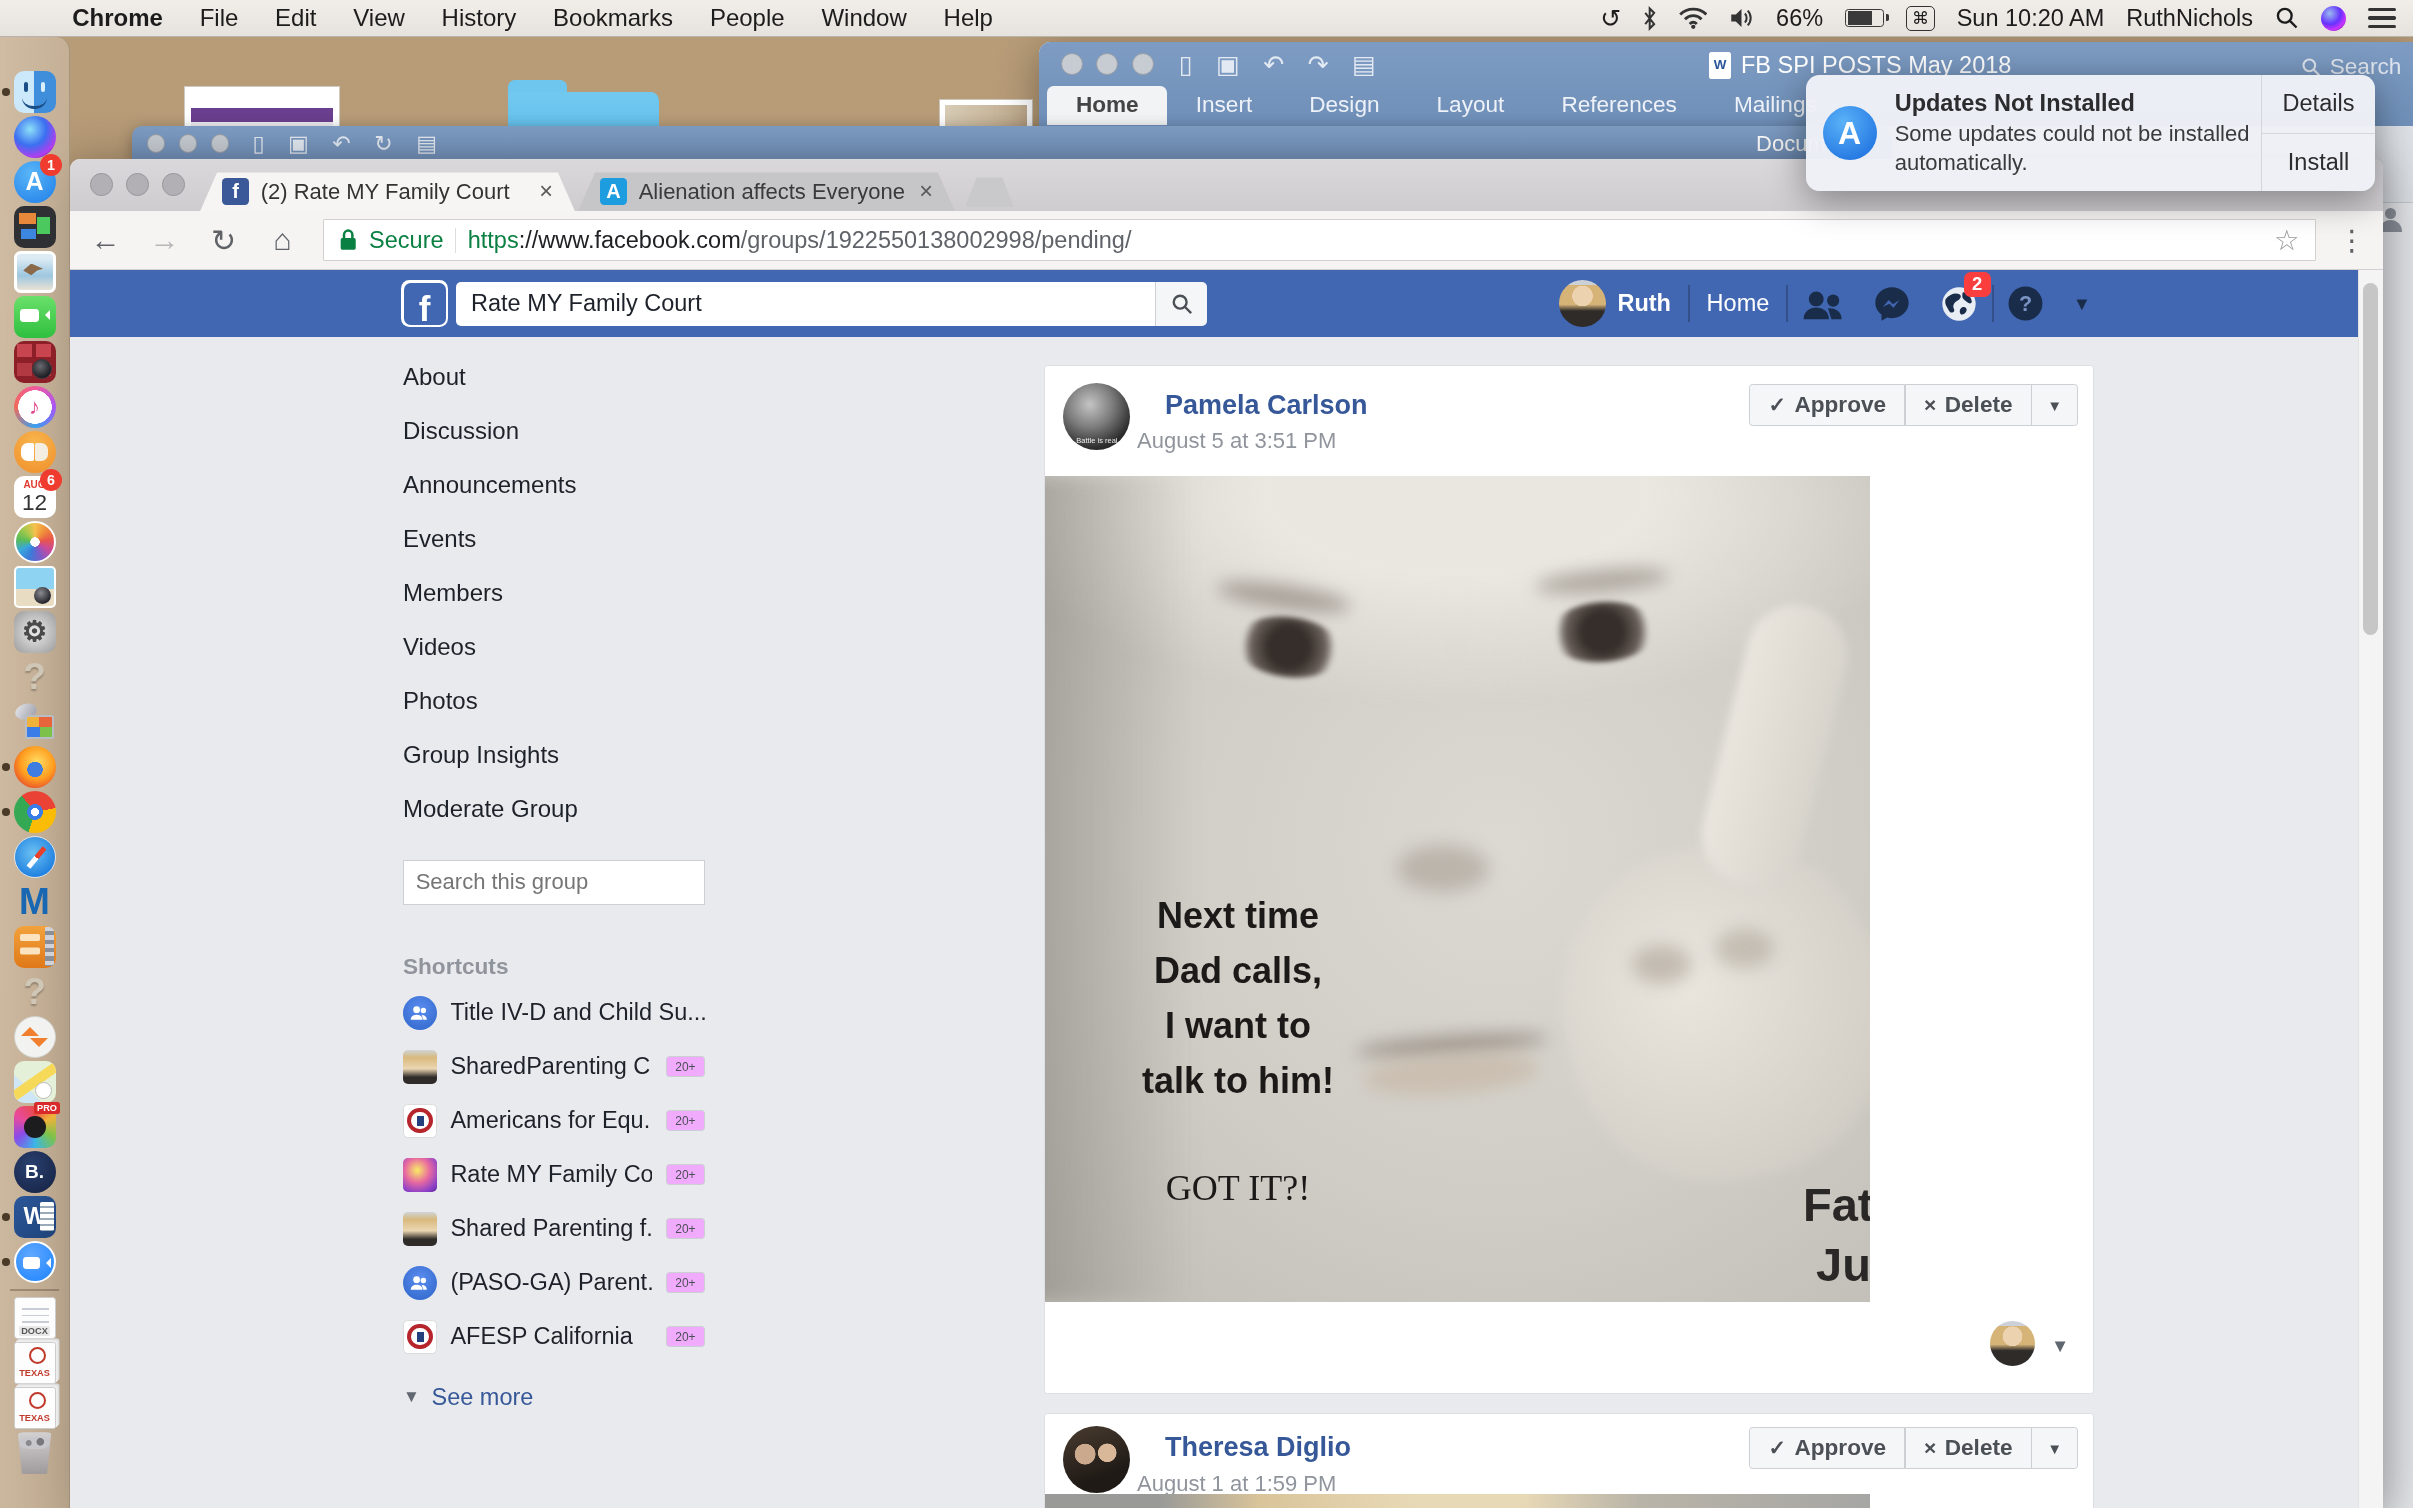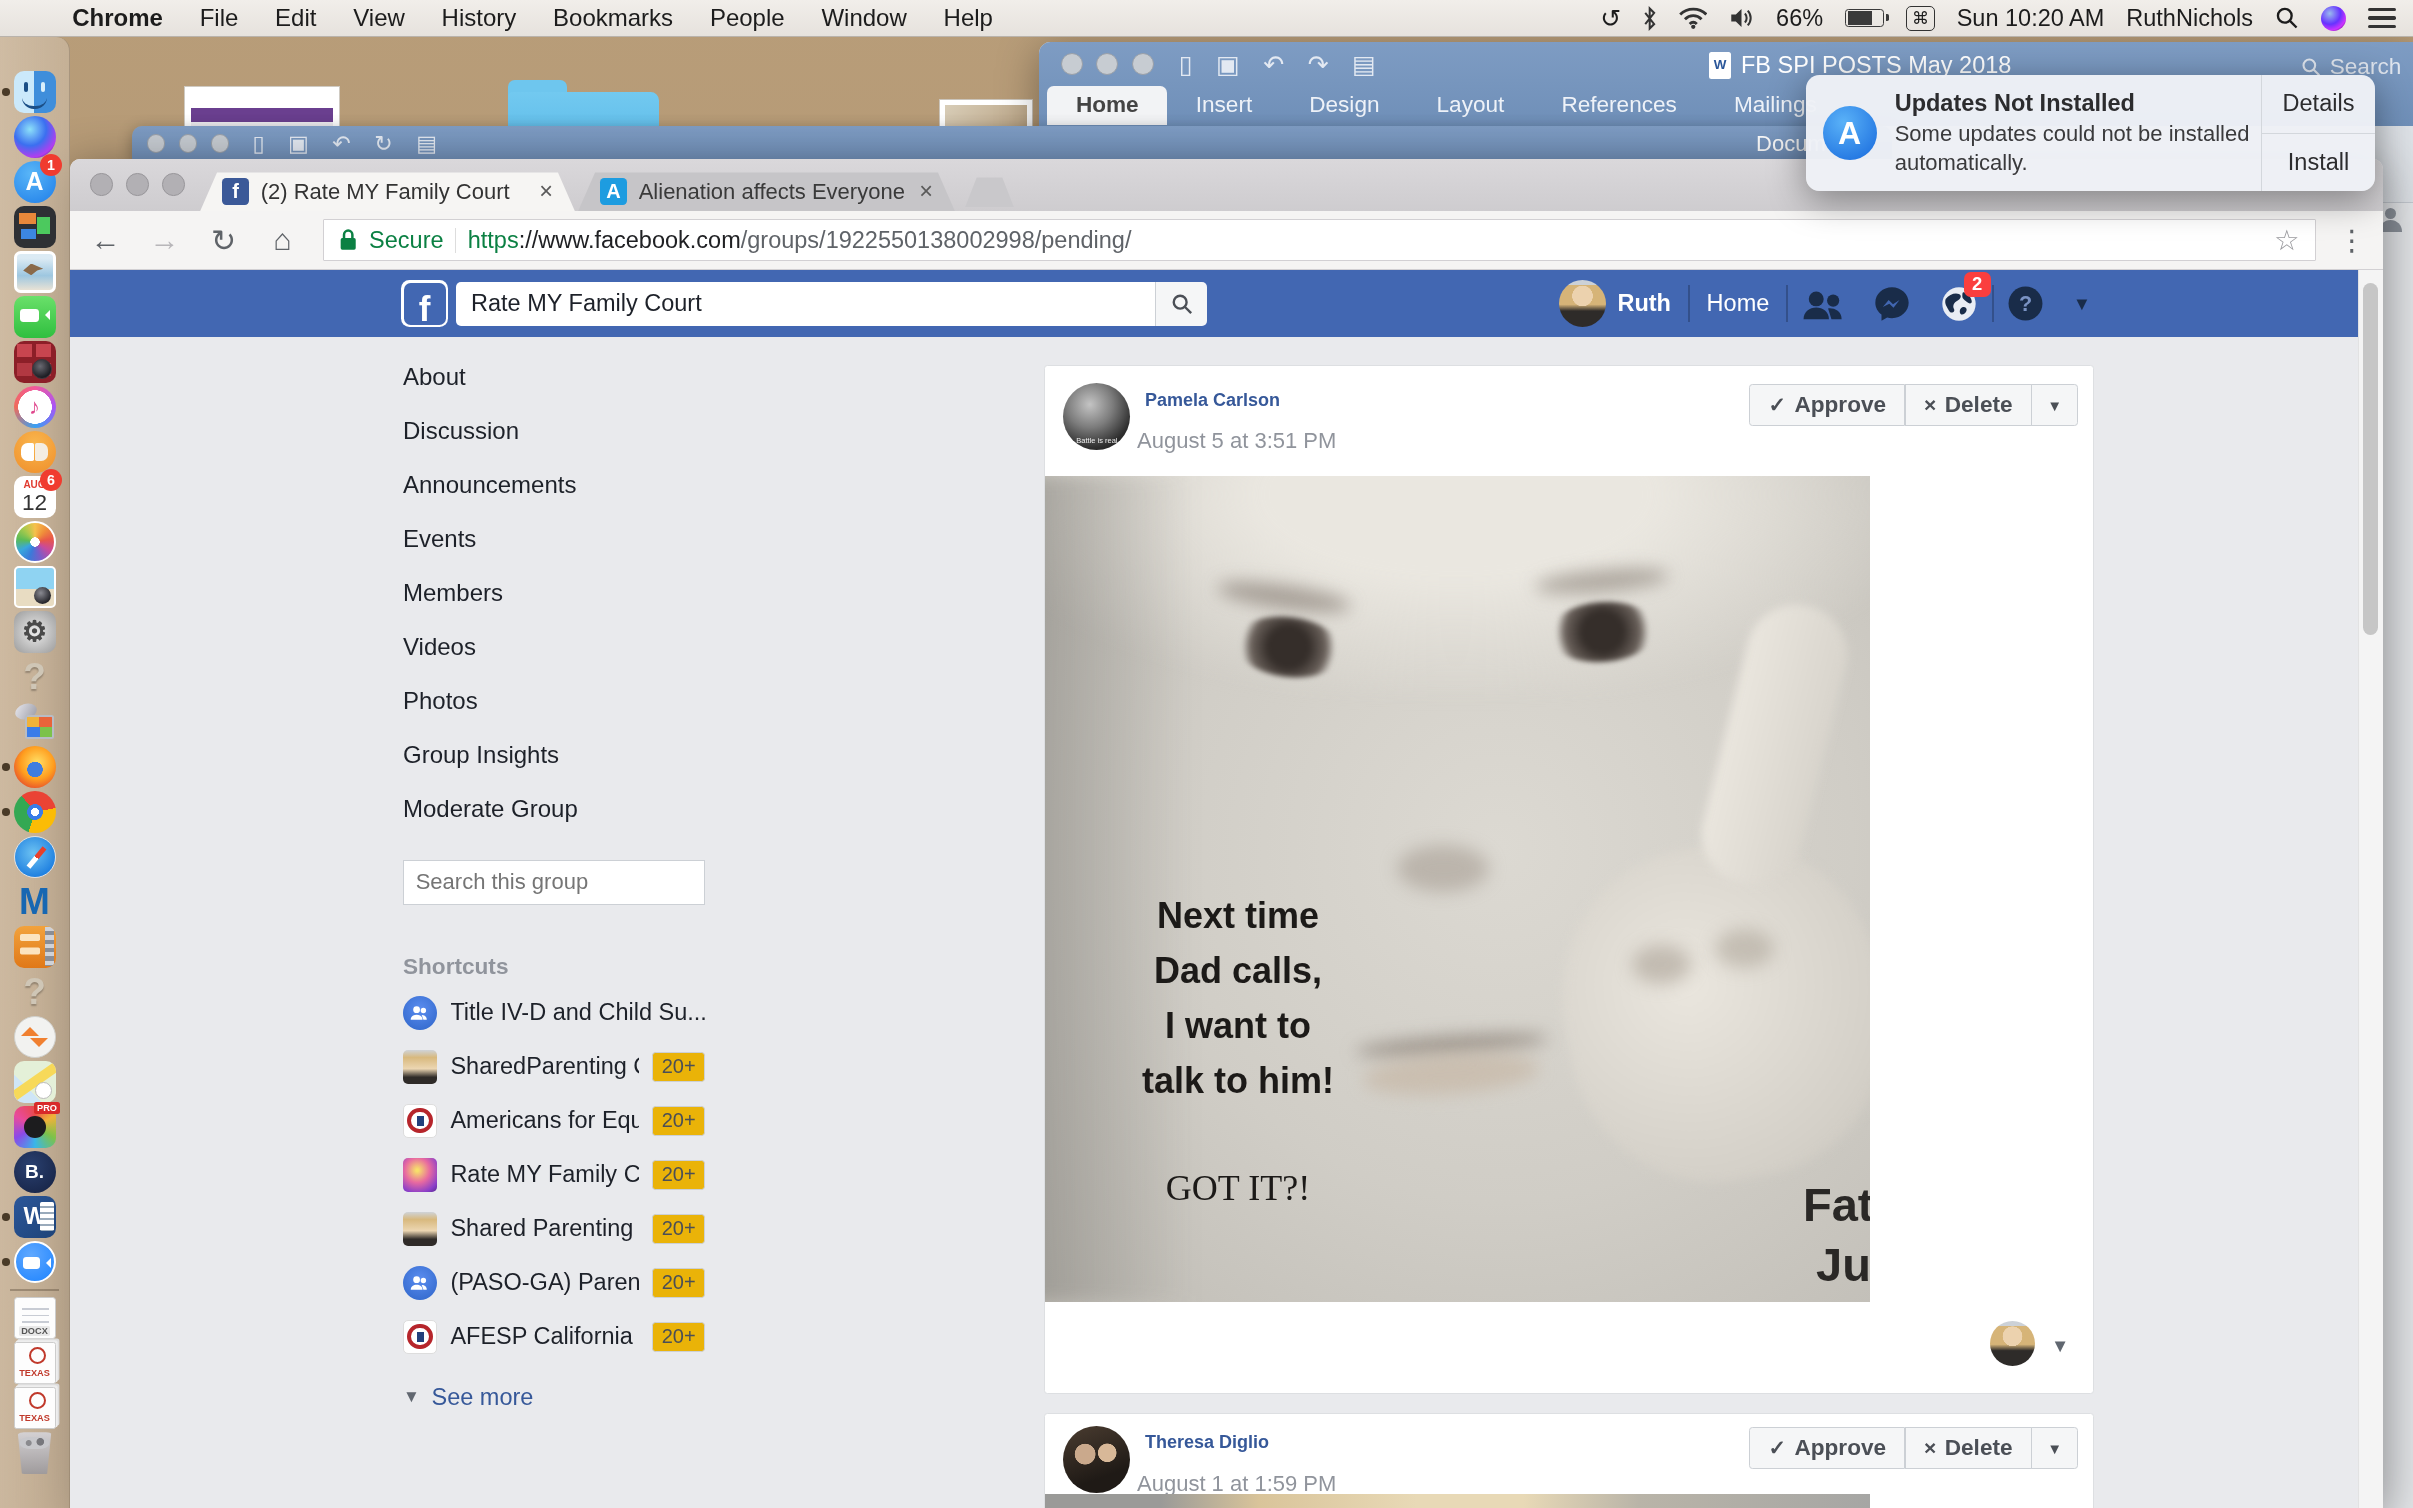--- a/index.html
+++ b/index.html
@@ -135,37 +135,37 @@
   .sc-ic { width:34px; height:34px; flex:none; display:flex; align-items:center; justify-content:center; }
   .sc-ic.round { border-radius:50%; }
   .sc-ic.sq { border-radius:5px; }
   .si-people { background:radial-gradient(circle at 50% 38%,#5b8def,#2d64c8); }
   .si-avatar { background:linear-gradient(180deg,#cfd3d8 0%,#d8b97e 22%,#ecd6b2 55%,#2f2b28 80%); }
   .si-ring { background:#fff; border:0.8px solid #ddd; position:relative; }
   .si-ring::before { content:""; position:absolute; inset:3.4px; border-radius:50%; border:4.2px solid #b6252b; }
   .si-ring::after { content:""; position:absolute; left:13.4px; top:11.7px; width:6.7px; height:10px; background:#23407c; }
   .si-rate { background:radial-gradient(circle at 42% 36%,#f7e06a 4%,#e86aa0 42%,#8a3fc9 78%,#5a2b8f 100%); }
   .sc-label { flex:1; font-size:23.5px; color:#1d2129; white-space:nowrap; overflow:hidden; }
-  .sc-badge { font-size:20px; color:#4b4f56; background:#eab308; border:0.8px solid #ccd0d5; border-radius:3.4px; padding:2.5px 8.4px; }
+  .sc-badge { font-size:12px; color:#4b4f56; background:#f0abfc; border:0.8px solid #ccd0d5; border-radius:3.4px; padding:2.5px 8.4px; }
   .see-more { margin-top:20px; display:flex; align-items:center; gap:11.7px; font-size:23.5px; color:#365899; }
   .see-more .c { color:#616770; font-size:17px; }
 
   
   #fbmain { position:absolute; left:974px; top:0; width:1050px; height:100%; }
   .post { position:absolute; left:0; width:1050px; background:#fff; border:0.8px solid #dddfe2; border-radius:3.4px; }
   .post.p1 { top:95px; height:1029px; }
   .post.p2 { top:1143px; height:117px; }
   .p-avatar { position:absolute; left:18.4px; width:67px; height:67px; border-radius:50%; overflow:hidden; }
   .art-pam { background:radial-gradient(circle at 40% 32%,#c4c4c4,#7c7c7c 38%,#2e2e2e 72%,#101010 100%); }
   .art-pam .cap { position:absolute; bottom:5px; width:100%; text-align:center; font-size:7.5px; color:#eee; }
   .art-ther { background:
      radial-gradient(circle at 33% 42%,#caa98c 0 17%,transparent 18%),
      radial-gradient(circle at 66% 40%,#d8b898 0 15%,transparent 16%),
      linear-gradient(160deg,#4a3c30,#1f1a16 72%); }
-  .p-name { position:absolute; left:100px; font-size:18px; font-weight:bold; color:#365899; }
+  .p-name { position:absolute; left:120px; font-size:27px; font-weight:bold; color:#365899; }
   .p-time { position:absolute; left:92px; font-size:22px; color:#90949c; }
   .p-actions { position:absolute; right:15px; display:flex; }
   .fbtn { display:flex; align-items:center; gap:8.4px; height:42px; padding:0 18.4px; background:#f5f6f7;
      border:0.8px solid #ccd0d5; font-weight:bold; font-size:22.6px; color:#4b4f56; }
   .fbtn.first { border-radius:3.4px 0 0 3.4px; }
   .fbtn.mid { margin-left:-0.8px; }
   .fbtn.caret { margin-left:-0.8px; border-radius:0 3.4px 3.4px 0; padding:0 15px; font-size:15px; }
   .fbtn .g { font-size:21px; }
 
   

